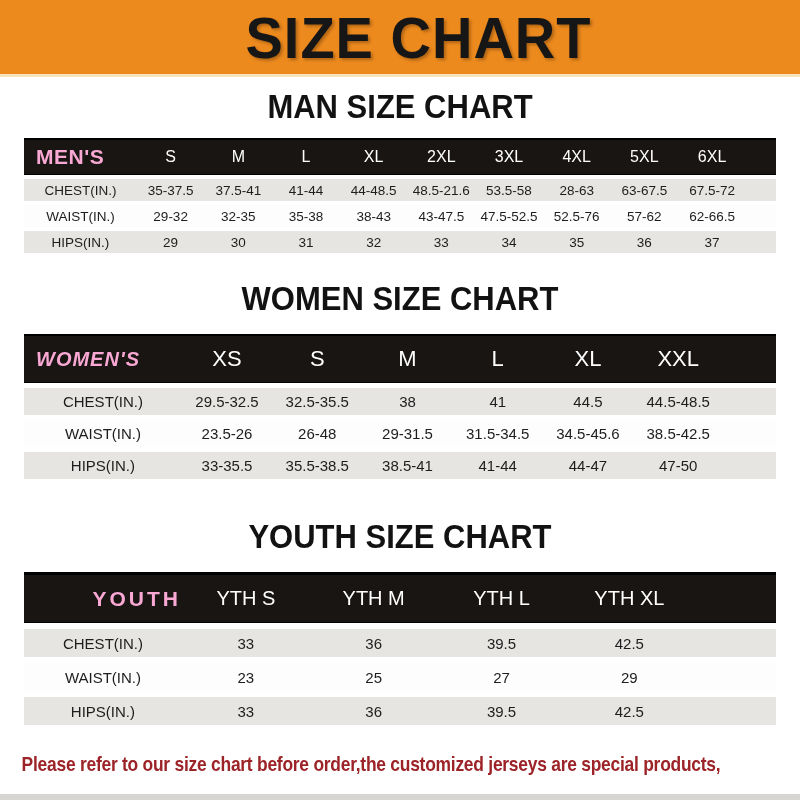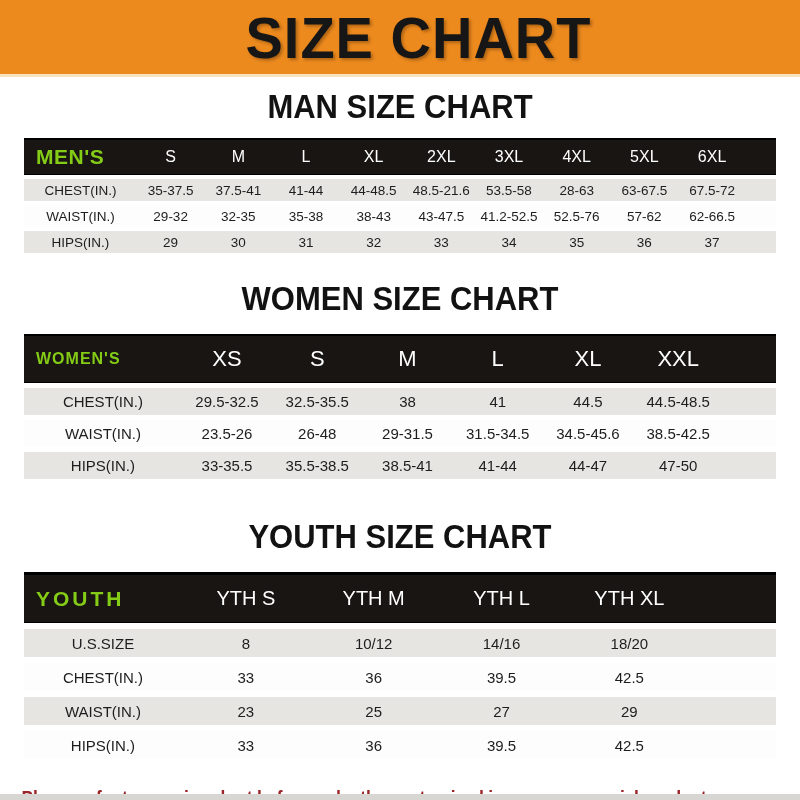--- a/index.html
+++ b/index.html
@@ -33,45 +33,45 @@
   table.size-table {
     width:752px; margin:0 auto; table-layout:fixed;
     border-collapse:separate; border-spacing:0 4px;
   }
   table.size-table th {
     background:var(--bar-black,#181512); color:#fff; font-weight:normal;
     text-align:center; overflow:hidden; white-space:nowrap;
     border-top:2px solid #000; border-bottom:1px solid #000;
   }
   table.size-table th.label-cell {
-    font-weight:bold; text-align:left; padding-left:12px; color:#84cc16;
+    font-weight:bold; text-align:left; padding-left:12px; color:#f9a8d4;
   }
   table.size-table td {
     text-align:center; color:#1d1d1d; overflow:hidden; white-space:nowrap;
   }
   table.size-table tbody tr:nth-child(odd) td  { background:var(--row-gray,#e7e5e2); }
   table.size-table tbody tr:nth-child(even) td { background:#fdfdfd; }
   
   #men-table { margin-top:8px; }
   #men-table th { height:32px; font-size:16px; }
   #men-table th.label-cell { font-size:21px; letter-spacing:0.5px; }
   #men-table td { height:20px; font-size:13.5px; }
   #men-table col.c-label  { width:15%; }
   #men-table col.c-filler { width:4%; }
   
   #women-table { margin-top:12px; border-spacing:0 5px; }
   #women-table th { height:44px; font-size:22px; }
-  #women-table th.label-cell { font-size:16px; letter-spacing:1px; }
+  #women-table th.label-cell { font-size:20px; letter-spacing:1px;font-style:italic; }
   #women-table td { height:25px; font-size:15px; }
   #women-table col.c-label  { width:21%; }
   #women-table col.c-filler { width:7%; }
   
   #youth-table { margin-top:10px; border-spacing:0 6px; }
   #youth-table th { height:45px; font-size:20px; border-top:3px solid #000; }
-  #youth-table th.label-cell { font-size:21px; letter-spacing:3px; }
+  #youth-table th.label-cell { font-size:21px; letter-spacing:3px;text-align:right; }
   #youth-table td { height:26px; font-size:15px; }
   #youth-table col.c-label  { width:21%; }
   #youth-table col.c-filler { width:11%; }
   
   .footer-note {
     margin-top:20px; padding-left:26px;
     color:var(--note-red,#9c2327); font-weight:bold;
     font-size:21px; letter-spacing:-0.3px; line-height:1.28;
     transform:scaleX(0.83); transform-origin:left center;
   }
@@ -133,21 +133,21 @@
           <td>67.5-72</td>
           <td></td>
         </tr>
         <tr>
           <td>WAIST(IN.)</td>
           <td>29-32</td>
           <td>32-35</td>
           <td>35-38</td>
           <td>38-43</td>
           <td>43-47.5</td>
-          <td>41.2-52.5</td>
+          <td>47.5-52.5</td>
           <td>52.5-76</td>
           <td>57-62</td>
           <td>62-66.5</td>
           <td></td>
         </tr>
         <tr>
           <td>HIPS(IN.)</td>
           <td>29</td>
           <td>30</td>
           <td>31</td>
@@ -239,28 +239,20 @@
           <th class="label-cell">YOUTH</th>
           <th class="">YTH S</th>
           <th class="">YTH M</th>
           <th class="">YTH L</th>
           <th class="">YTH XL</th>
           <th></th>
         </tr>
       </thead>
       <tbody>
         <tr>
-          <td>U.S.SIZE</td>
-          <td>8</td>
-          <td>10/12</td>
-          <td>14/16</td>
-          <td>18/20</td>
-          <td></td>
-        </tr>
-        <tr>
           <td>CHEST(IN.)</td>
           <td>33</td>
           <td>36</td>
           <td>39.5</td>
           <td>42.5</td>
           <td></td>
         </tr>
         <tr>
           <td>WAIST(IN.)</td>
           <td>23</td>

